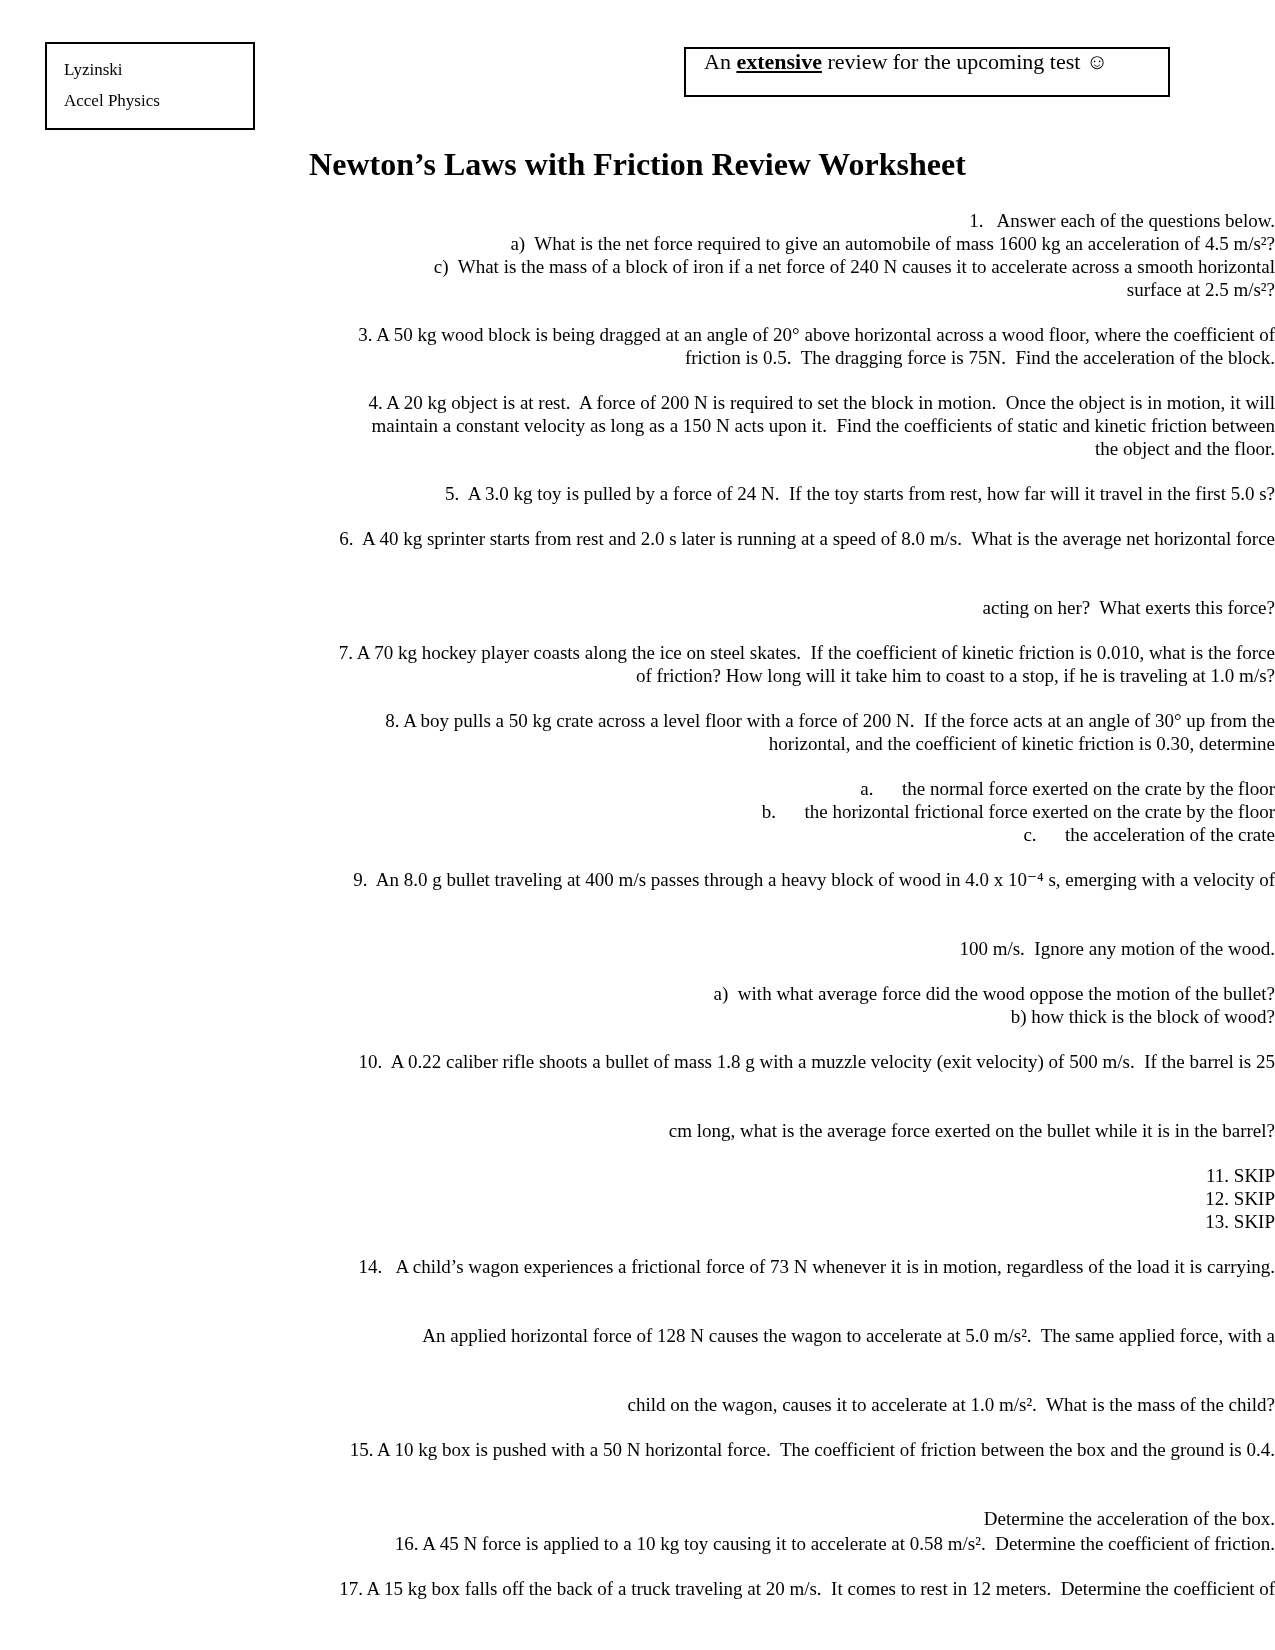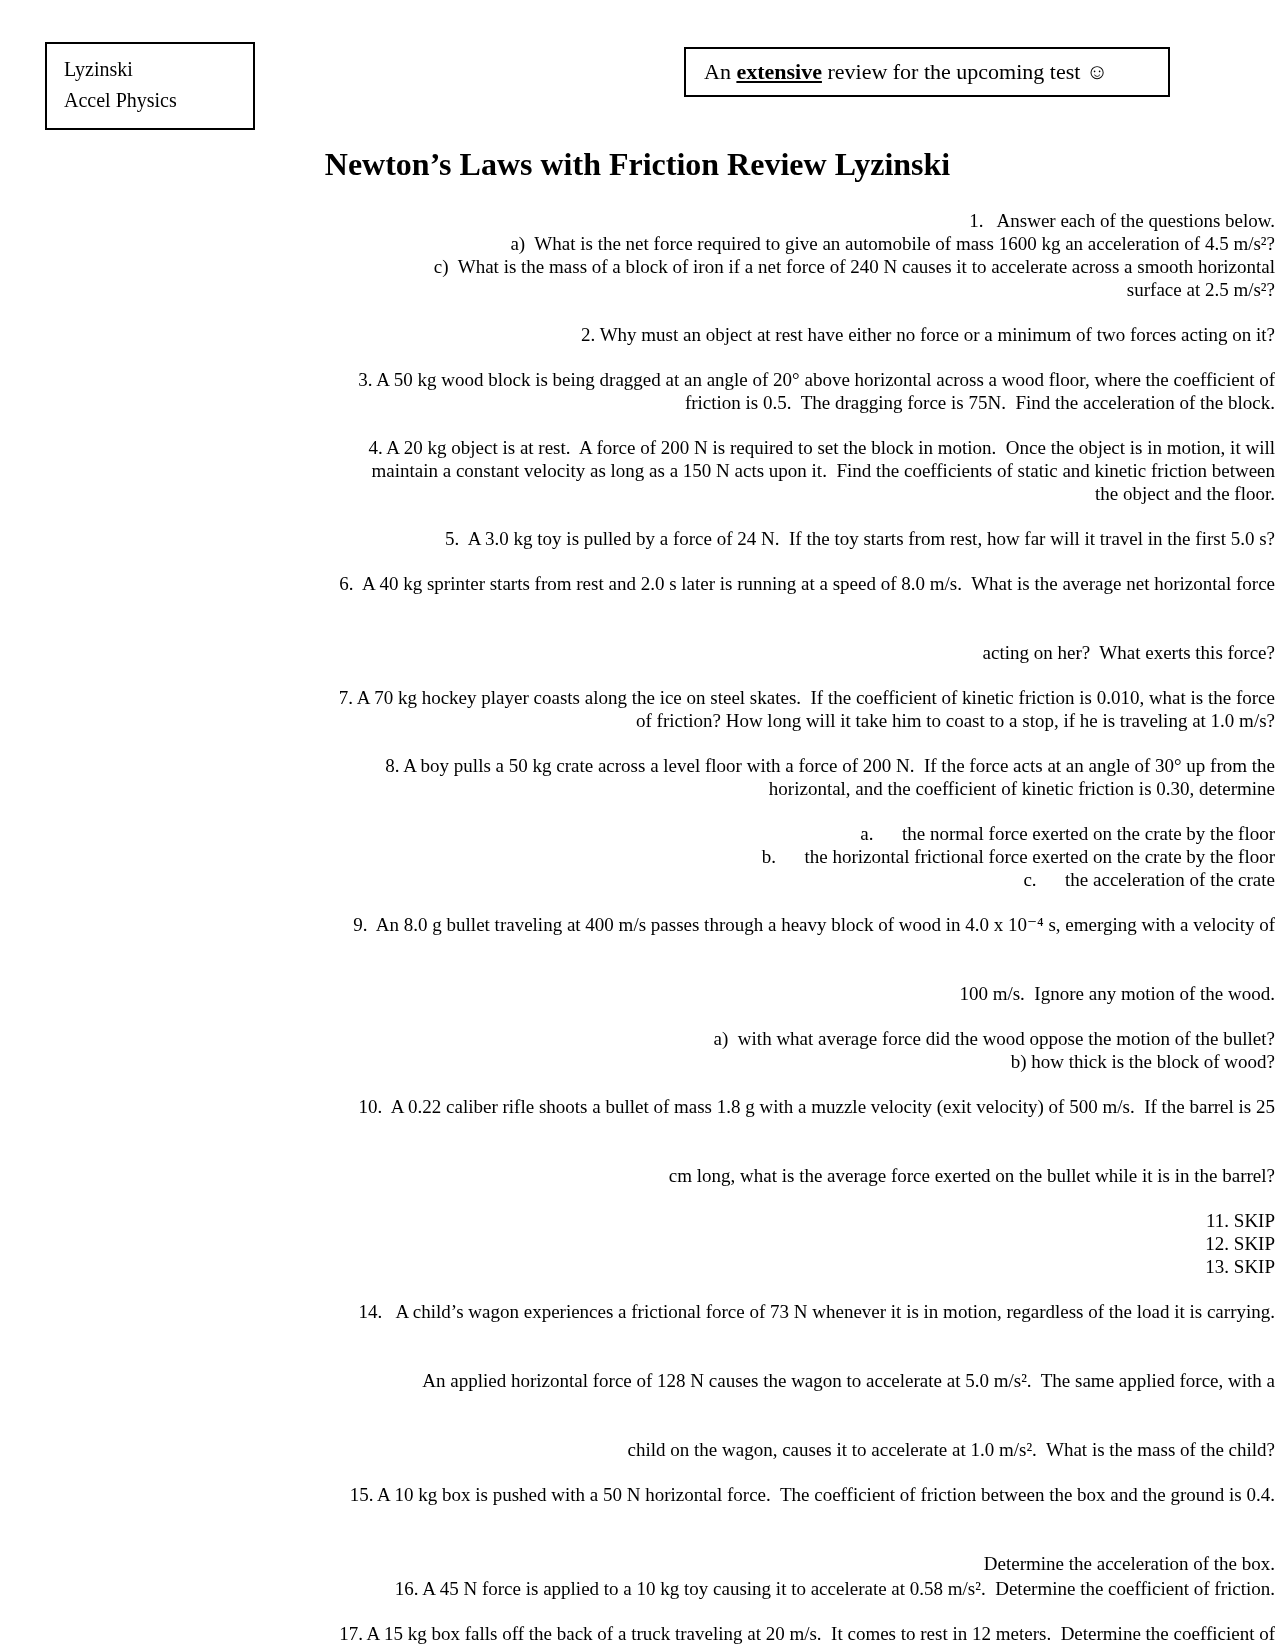--- a/index.html
+++ b/index.html
@@ -22,31 +22,30 @@
       justify-content: space-between;
       align-items: flex-start;
       padding: 42px 105px 0 45px;
     }
     .name-box {
       width: 210px;
       height: 88px;
       border: 2px solid #000;
       box-sizing: border-box;
       padding: 10px 0 0 17px;
-      font-size: 20px;
+      font-size: 17px;
       line-height: 31px;
     }
     .banner-box {
       border: 2px solid #000;
       box-sizing: border-box;
       margin-top: 5px;
       min-height: 50px;
       width: 486px;
       display: flex;
-      align-items: center;
       padding-left: 18px;
       font-size: 22px;
       white-space: pre;
     }
     .banner-box .em {
       font-weight: bold;
       text-decoration: underline;
     }
     .title {
       margin: 16px 0 0 0;
@@ -78,34 +77,31 @@
 <div class="page">
 
   <div class="header-row">
     <div class="name-box">
       <div>Lyzinski</div>
       <div>Accel Physics</div>
     </div>
     <div class="banner-box"><span>An </span><span class="em">extensive</span><span> review for the upcoming test </span><span>☺</span></div>
   </div>
 
-  <div class="title">Newton’s Laws with Friction Review Lyzinski</div>
+  <div class="title">Newton’s Laws with Friction Review Worksheet</div>
 
   <div class="content">
 
     <div class="q tight">
       <div class="line m0">1.   Answer each of the questions below.</div>
       <div class="line s1">a)  What is the net force required to give an automobile of mass 1600 kg an acceleration of 4.5 m/s²?</div>
       <div class="line s1">c)  What is the mass of a block of iron if a net force of 240 N causes it to accelerate across a smooth horizontal</div>
       <div class="line cq">surface at 2.5 m/s²?</div>
     </div>
 
-    <div class="q">
-      <div class="line m0">2. Why must an object at rest have either no force or a minimum of two forces acting on it?</div>
-    </div>
 
     <div class="q">
       <div class="line m0">3. A 50 kg wood block is being dragged at an angle of 20° above horizontal across a wood floor, where the coefficient of</div>
       <div class="line c1">friction is 0.5.  The dragging force is 75N.  Find the acceleration of the block.</div>
     </div>
 
     <div class="q">
       <div class="line m0">4. A 20 kg object is at rest.  A force of 200 N is required to set the block in motion.  Once the object is in motion, it will</div>
       <div class="line c1">maintain a constant velocity as long as a 150 N acts upon it.  Find the coefficients of static and kinetic friction between</div>
       <div class="line c1">the object and the floor.</div>

